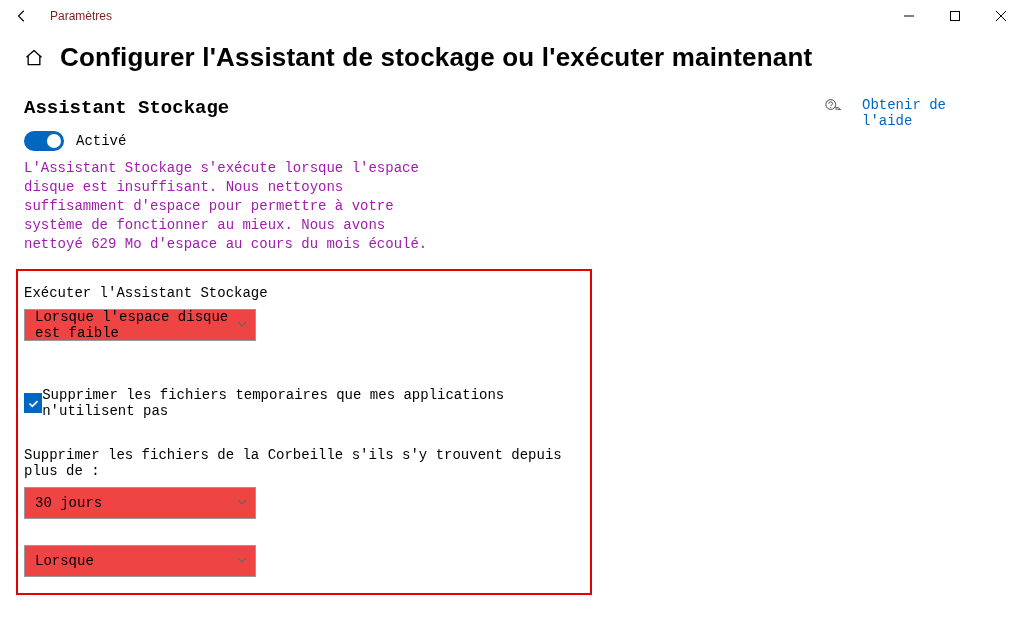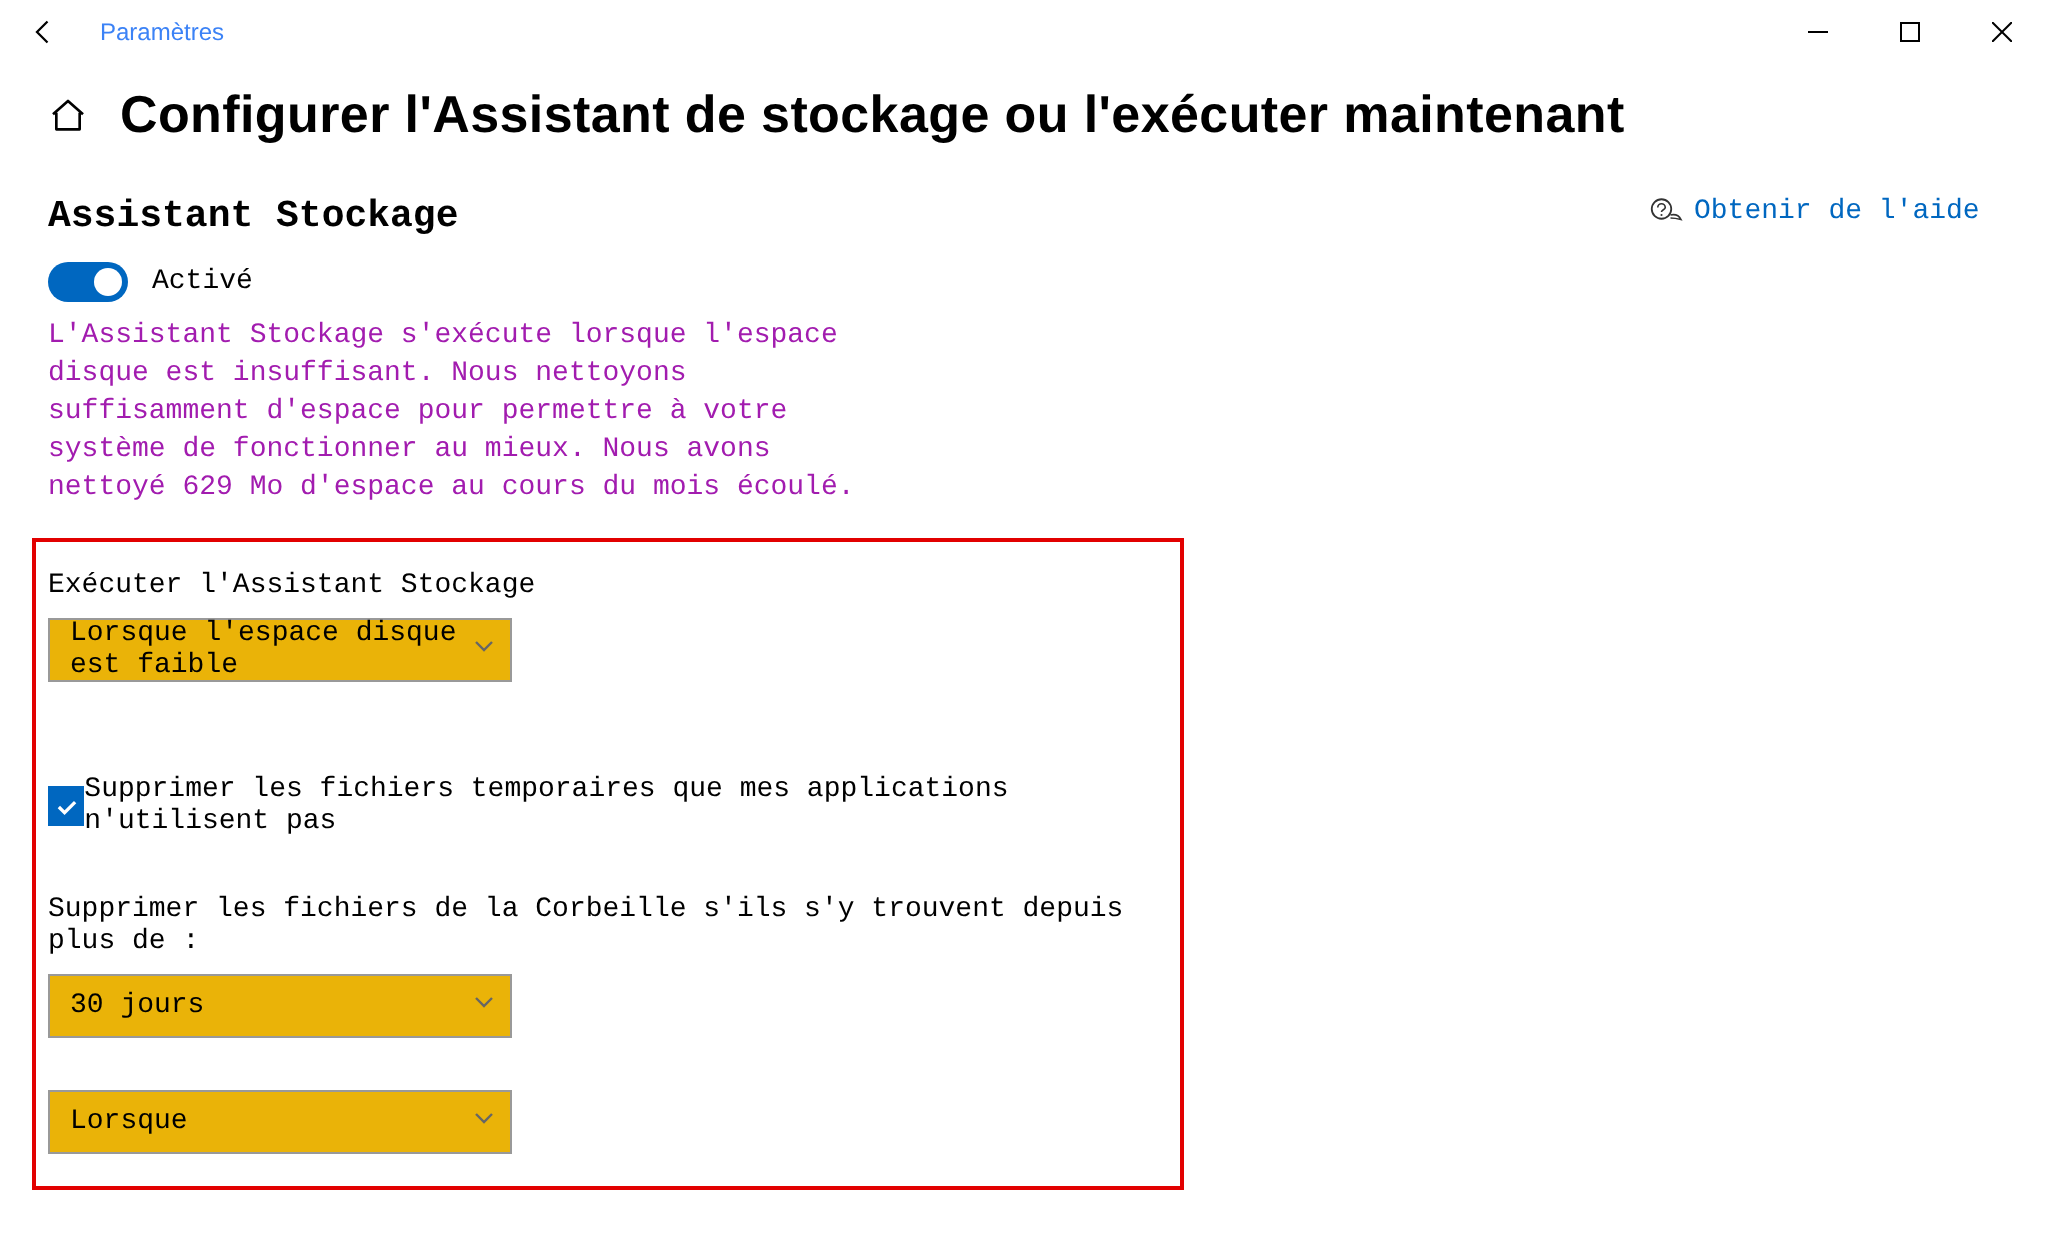--- a/index.html
+++ b/index.html
@@ -25,21 +25,21 @@
       display: flex;
       align-items: center;
       justify-content: center;
       color: #000;
       font-size: 15px;
       cursor: default;
     }
     .titlebar .title {
       font-size: 12px;
       margin-left: 14px;
-      color: #3b82f6;
+      color: #7f1d1d;
     }
     .win-controls {
       margin-left: auto;
       display: flex;
       height: 100%;
     }
     .win-btn {
       width: 46px;
       height: 100%;
       display: flex;
@@ -119,21 +119,21 @@
     }
     .field-label {
       font-size: 14px;
       margin-top: 8px;
       margin-bottom: 8px;
     }
     .select {
       width: 232px;
       height: 32px;
       border: 1px solid #999;
-      background: #eab308;
+      background: #ef4444;
       display: flex;
       align-items: center;
       justify-content: space-between;
       padding: 0 8px 0 10px;
       font-size: 14px;
       margin-bottom: 6px;
     }
     .select .chev {
       font-size: 11px;
       color: #555;
@@ -161,22 +161,22 @@
       align-items: center;
       justify-content: center;
       color: #fff;
       font-size: 13px;
     }
     .checkbox-label {
       font-size: 14px;
     }
     .help-row {
       display: flex;
-      align-items: center;
-      gap: 5px;
+      align-items: flex-start;
+      gap: 20px;
     }
     .help-icon {
       width: 18px;
       height: 18px;
       display: flex;
       align-items: center;
       justify-content: center;
     }
     .help-link {
       color: #0067c0;

